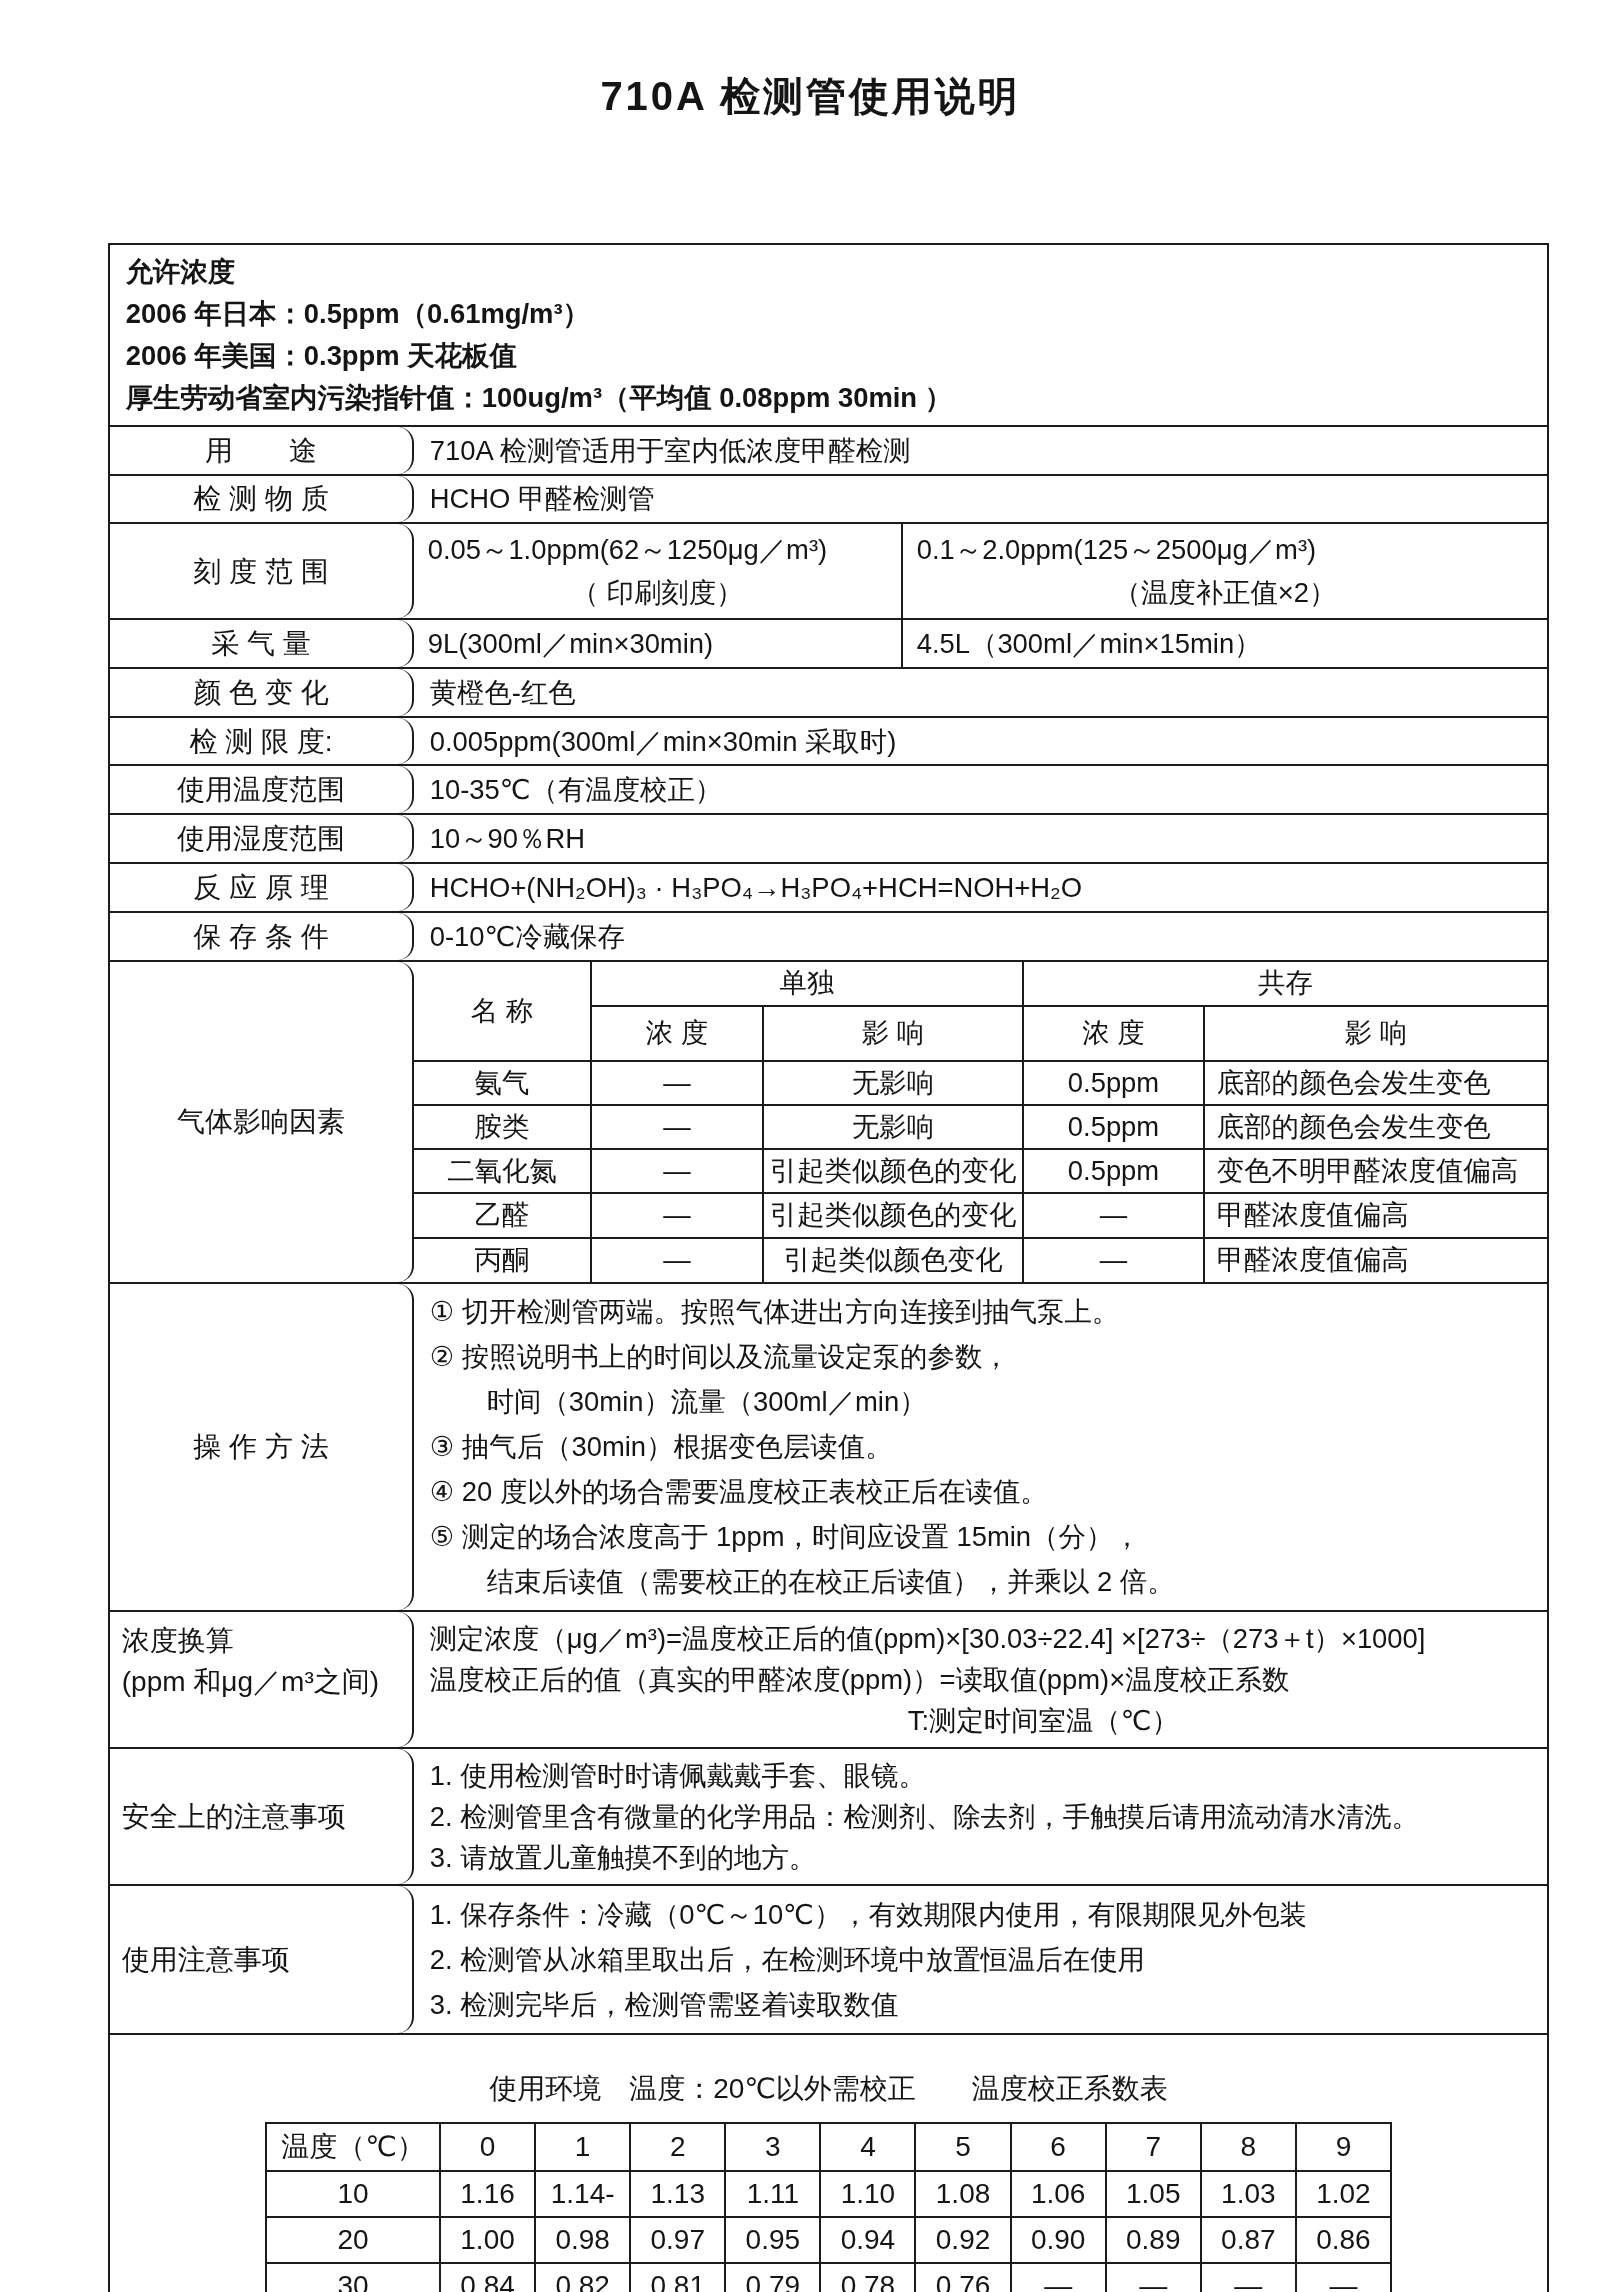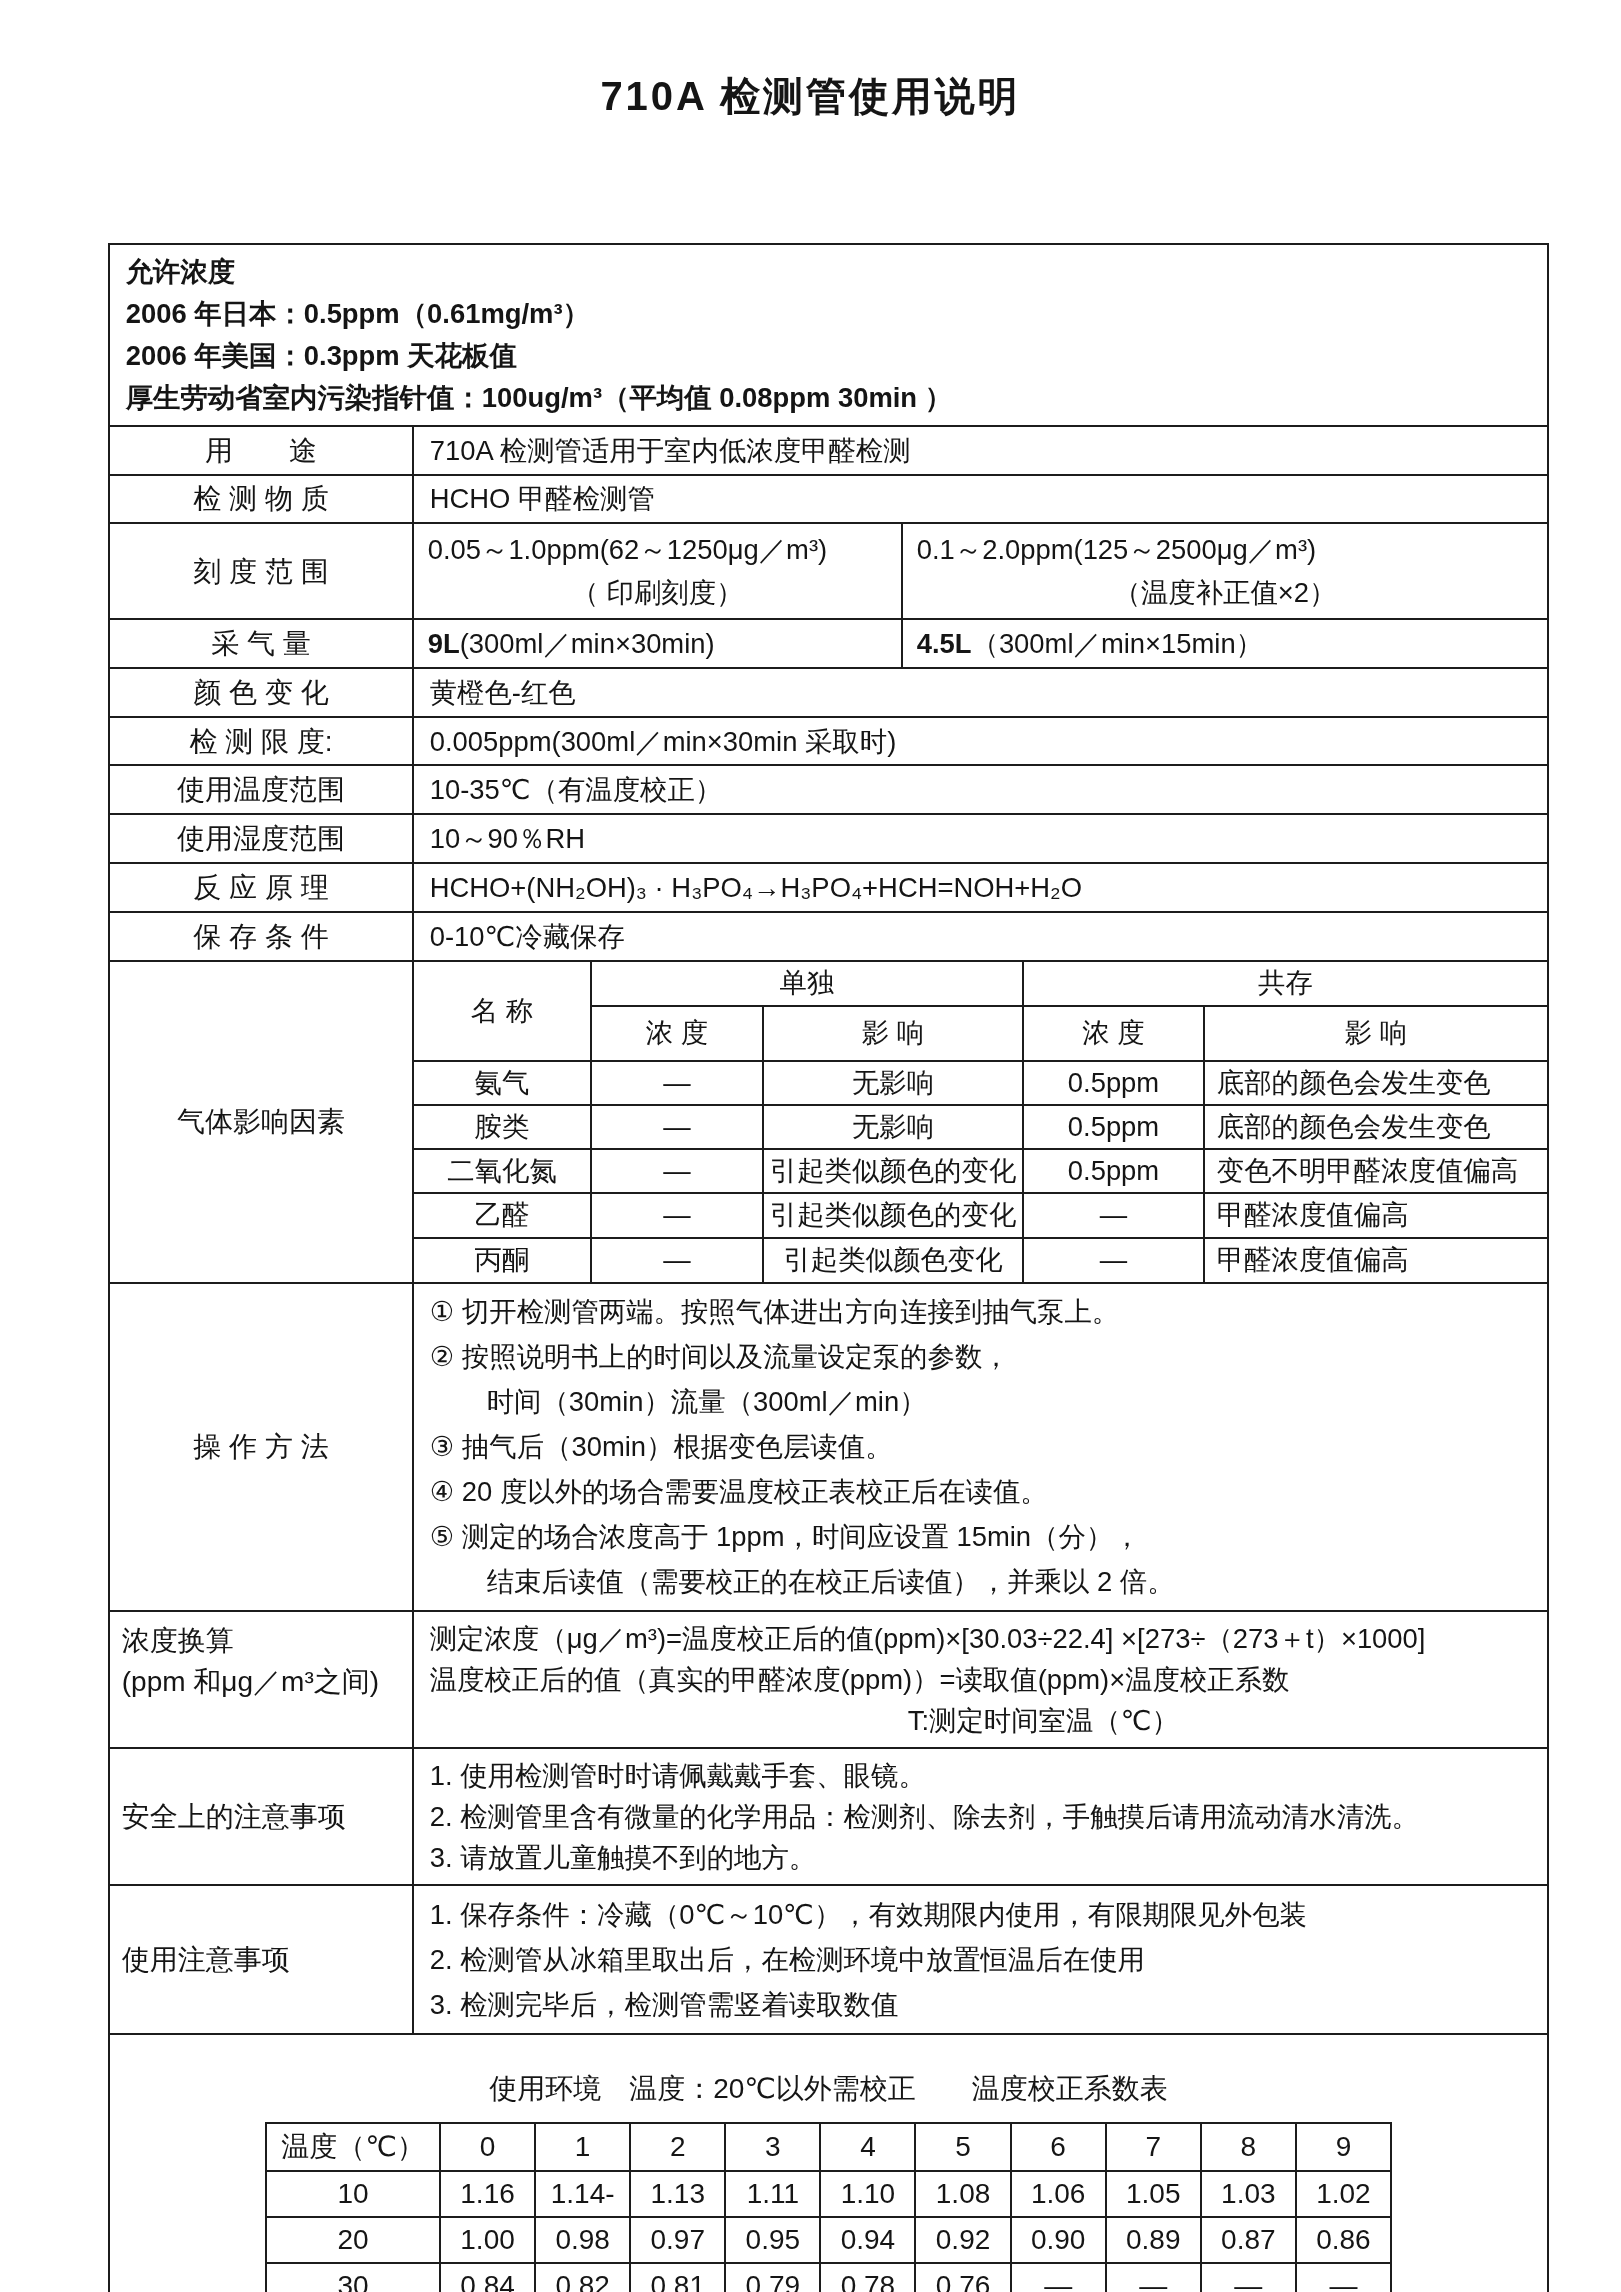--- a/index.html
+++ b/index.html
@@ -43,20 +43,21 @@
     flex: 0 0 304px;
     border-right: 2px solid #1c1c1c;
     display: flex;
     align-items: center;
     justify-content: center;
     text-align: center;
     font-size: 28px;
     padding: 3.9px 7.8px;
     box-sizing: border-box;
     line-height: 39px;
+    border-radius: 16px;
   }
   .lbl.left { justify-content: flex-start; text-align: left; padding-left: 11.8px; }
   .lbl.topleft { flex-direction: column; align-items: flex-start; justify-content: flex-start; padding-top: 7.8px; }
 
   
   .val {
     flex: 1;
     font-size: 27.4px;
     display: flex;
     align-items: center;
@@ -128,21 +129,21 @@
     border-left: 2px solid #1c1c1c;
     border-top: 2px solid #1c1c1c;
     display: flex;
     align-items: center;
     justify-content: center;
     font-size: 28px;
     white-space: nowrap;
   }
   .cc.c1 { border-left: none; }
   .cc.r1 { border-top: none; }
-  .bold { font-weight: 700; }
+  .bold { font-weight: 400; }
 </style>
 </head>
 <body>
 
 <div class="sheet">
 
   <h1 class="doc-title">710A 检测管使用说明</h1>
 
   <div class="main-table">
 

